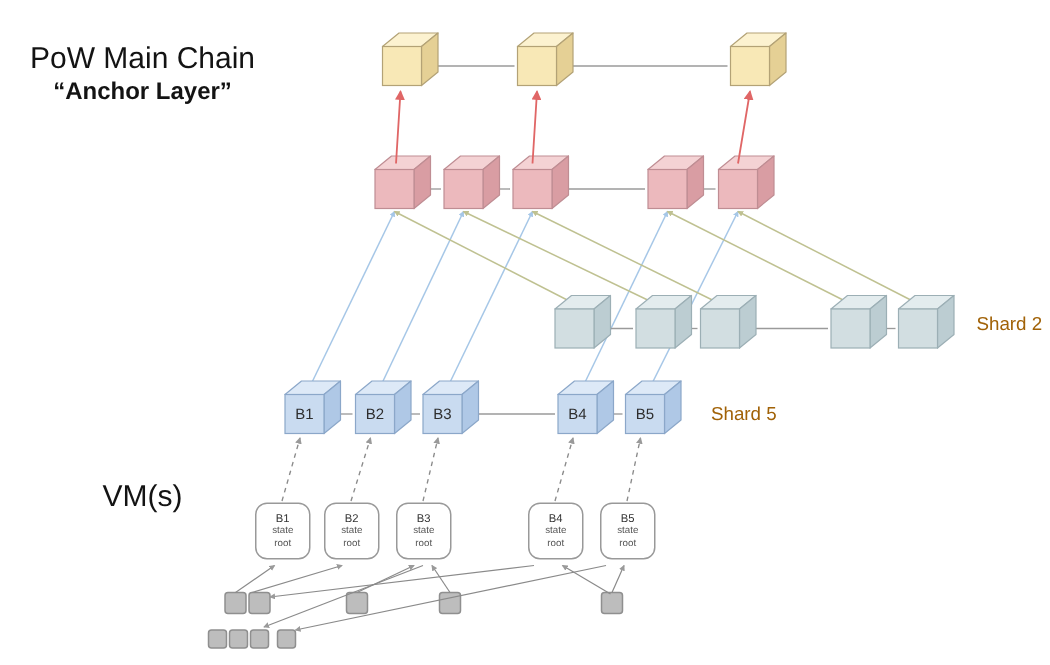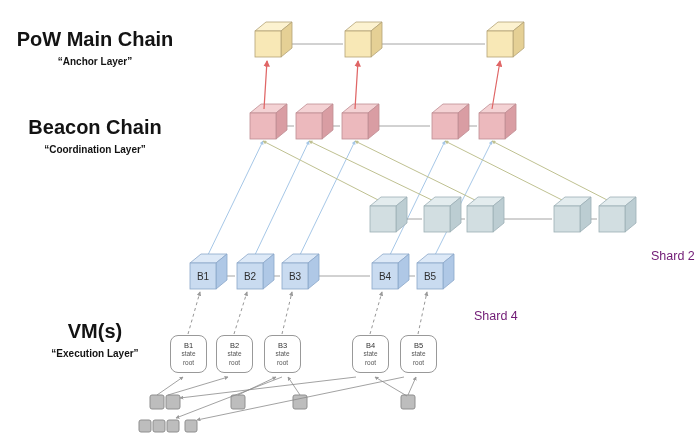--- a/index.html
+++ b/index.html
@@ -1,24 +1,24 @@
 <!DOCTYPE html>
 <html><head>
 <meta charset="utf-8">
 <style>
   * { margin:0; padding:0; box-sizing:border-box; }
   html,body { background:#fff; font-family:"Liberation Sans", sans-serif; }
   .stage { position:relative; width:700px; height:443px; background:#fff; overflow:hidden; }
   .stage svg { position:absolute; left:0; top:0; }
 
   .layer-label { position:absolute; left:0; width:190px; text-align:center; color:#131313; }
-  .layer-title { font-weight:700; font-size:20px; line-height:22px; }
-  .layer-sub   { font-weight:700; font-size:10px; line-height:13px; margin-top:5px; }
-
-  .shard-label { position:absolute; font-size:12.5px; color:#701a75; white-space:nowrap;margin-top:40px; }
+  .layer-title { font-weight:400; font-size:20px; line-height:22px; }
+  .layer-sub   { font-weight:700; font-size:16px; line-height:13px; margin-top:5px; }
+
+  .shard-label { position:absolute; font-size:12.5px; color:#a16207; white-space:nowrap; }
 
   .block-label { position:absolute; width:26px; height:26px; display:flex; align-items:center;
                  justify-content:center; font-size:10px; color:#2e2e2e; }
 
   .vm-box { position:absolute; width:37px; height:38px; background:#fff; border:1px solid #999;
             border-radius:8px; display:flex; flex-direction:column; align-items:center;
             justify-content:center; font-size:6.5px; line-height:1.3; color:#555; }
   .vm-box .b { font-size:7.5px; color:#333; }
 </style>
 </head>
@@ -180,33 +180,28 @@
       <line x1="407" y1="396" x2="375" y2="377" stroke="#8a8a8a" stroke-width="0.8" marker-end="url(#ah-gray)"></line>
       <line x1="356" y1="377" x2="180" y2="398" stroke="#8a8a8a" stroke-width="0.8" marker-end="url(#ah-gray)"></line>
       <line x1="404" y1="377" x2="197" y2="420" stroke="#8a8a8a" stroke-width="0.8" marker-end="url(#ah-gray)"></line>
       <line x1="282" y1="377" x2="176" y2="418" stroke="#8a8a8a" stroke-width="0.8" marker-end="url(#ah-gray)"></line>
     </svg>
 
   <div class="layer-label" style="top:28px">
     <div class="layer-title">PoW Main Chain</div>
     <div class="layer-sub">“Anchor Layer”</div>
   </div>
-  <div class="layer-label" style="top:116px">
-    <div class="layer-title">Beacon Chain</div>
-    <div class="layer-sub">“Coordination Layer”</div>
-  </div>
   <div class="layer-label" style="top:225px">
   </div>
   <div class="layer-label" style="top:320px">
     <div class="layer-title">VM(s)</div>
-    <div class="layer-sub">“Execution Layer”</div>
   </div>
 
   <div class="shard-label" style="left:651px;top:209px">Shard 2</div>
-  <div class="shard-label" style="left:474px;top:269px">Shard 4</div>
+  <div class="shard-label" style="left:474px;top:269px">Shard 5</div>
 
   <div class="block-label" style="left:190px;top:263px">B1</div>
   <div class="block-label" style="left:237px;top:263px">B2</div>
   <div class="block-label" style="left:282px;top:263px">B3</div>
   <div class="block-label" style="left:372px;top:263px">B4</div>
   <div class="block-label" style="left:417px;top:263px">B5</div>
 
   <div class="vm-box" style="left:170px;top:335px">
     <span class="b">B1</span>
     <span>state</span>

